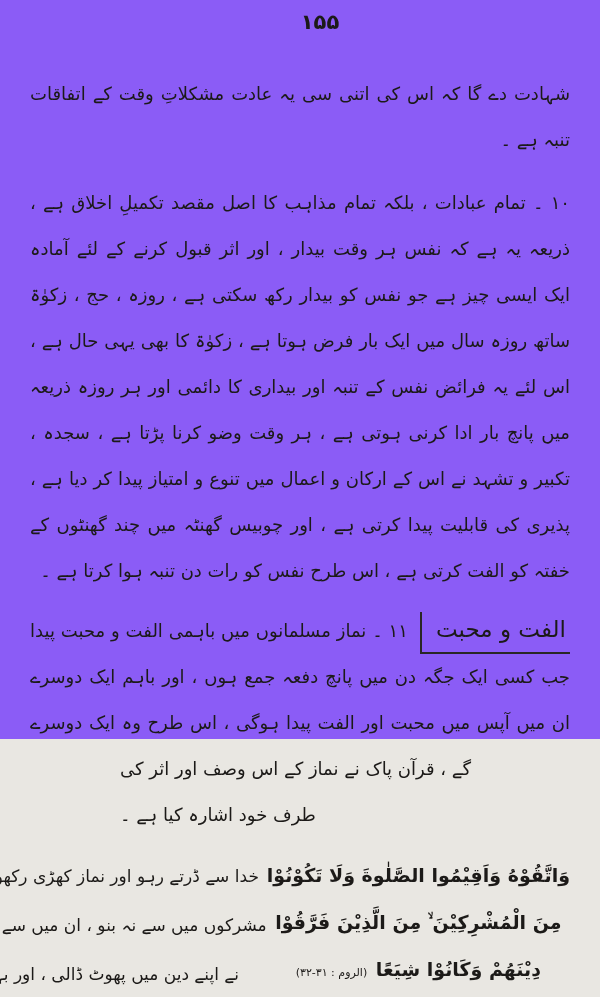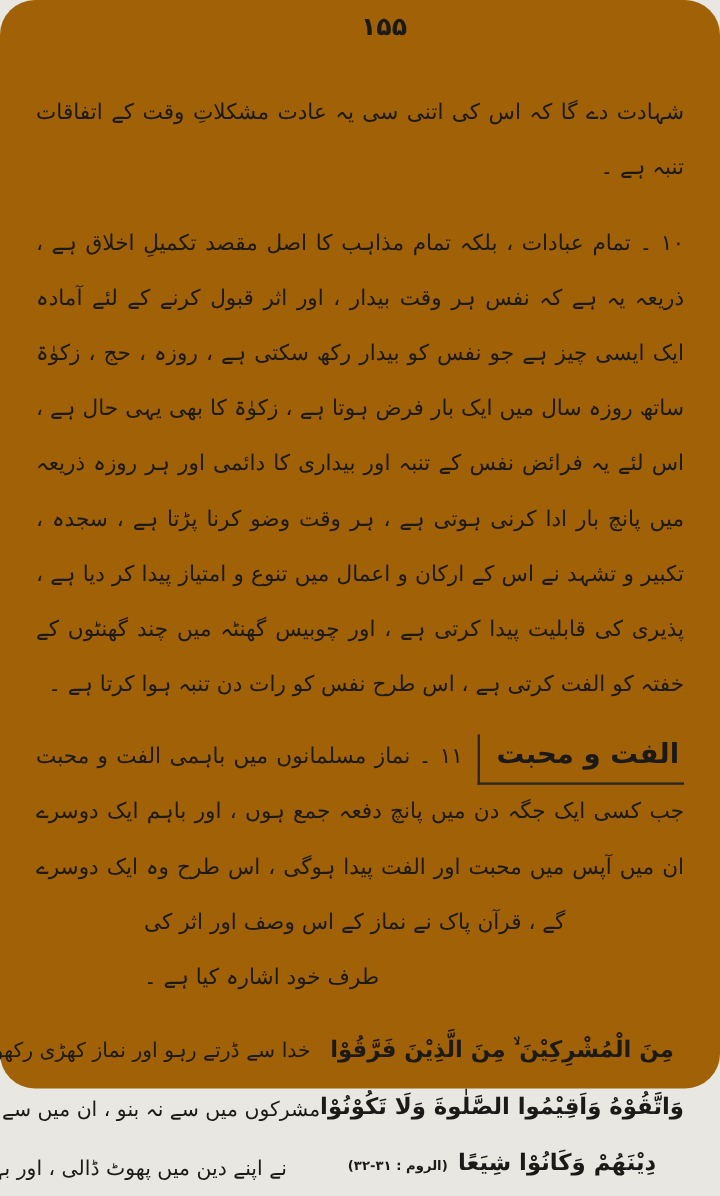--- a/index.html
+++ b/index.html
@@ -2,27 +2,26 @@
 <html lang="ur" dir="rtl"><head>
 <meta charset="utf-8">
 <style>
   html,body{margin:0;padding:0;}
   body{
     width:600px;height:997px;overflow:hidden;
     background:#e9e7e2;
     font-family:"DejaVu Sans","Liberation Serif",sans-serif;
   }
   .page{
-    width:600px;height:907px;box-sizing:border-box;
-    background:#a16207;
+    width:600px;height:739px;box-sizing:border-box;
+    background:#8b5cf6;
     color:#1c1a18;
     direction:rtl;
     padding:10px 30px 0 30px;
     position:relative;
-    border-radius:29px;
   }
   .page-number{
     text-align:center;
     font-size:21px;font-weight:bold;
     letter-spacing:2px;
     padding-left:40px;
     margin-bottom:34px;
   }
   .para{margin:0 0 14px 0;}
   .line{
@@ -39,42 +38,42 @@
   }
   .intro .line{line-height:52px;}
   .endline{text-align:right;}
   .center-ish{margin-left:90px;margin-right:60px;text-align:left;white-space:normal;}
   .section-head-row{
     display:flex;align-items:flex-start;gap:12px;
     margin-top:6px;
   }
   .section-head{
     flex:0 0 auto;
-    font-size:23px;font-weight:bold;
+    font-size:23px;font-weight:normal;
     line-height:34px;
     padding:0 4px 6px 14px;
     border-bottom:2px solid #2a2724;
     border-left:2px solid #2a2724;
     margin-top:4px;
   }
   .section-head-row .line{flex:1 1 auto;}
   .quote{
     display:flex;
     margin-top:10px;
   }
   .quote-col{flex:1 1 50%;}
   .arabic .line{
     font-weight:bold;
     font-size:19px;
     line-height:47px;
     text-align:center;
     white-space:nowrap;
   }
   .arabic .ref{
-    font-weight:bold;
+    font-weight:normal;
     font-size:11px;
     margin-right:2px;
   }
   .translation .line{
     font-size:17px;
     line-height:49px;
     text-align:center;
     white-space:nowrap;
   }
 </style>
@@ -107,22 +106,22 @@
       <div class="section-head">الفت و محبت</div>
       <div class="line j">۱۱ ۔ نماز مسلمانوں میں باہمی الفت و محبت پیدا کرنے کا ذریعہ ہے ، محلہ کے تمام مسلمان</div>
     </div>
     <div class="line j">جب کسی ایک جگہ دن میں پانچ دفعہ جمع ہوں ، اور باہم ایک دوسرے سے ملیں تو ان کی بیگانگی دور ہوگی ،</div>
     <div class="line j">ان میں آپس میں محبت اور الفت پیدا ہوگی ، اس طرح وہ ایک دوسرے کی امداد کے لئے ہر وقت تیار رہیں</div>
     <div class="line center-ish">گے ، قرآن پاک نے نماز کے اس وصف اور اثر کی طرف خود اشارہ کیا ہے ۔</div>
   </div>
 
   <div class="quote">
     <div class="quote-col arabic">
+      <div class="line">وَاتَّقُوْهُ وَاَقِيْمُوا الصَّلٰوةَ وَلَا تَكُوْنُوْا</div>
       <div class="line">مِنَ الْمُشْرِكِيْنَ ۙ مِنَ الَّذِيْنَ فَرَّقُوْا</div>
-      <div class="line">وَاتَّقُوْهُ وَاَقِيْمُوا الصَّلٰوةَ وَلَا تَكُوْنُوْا</div>
       <div class="line"><span>دِيْنَهُمْ وَكَانُوْا شِيَعًا</span> <span class="ref">(الروم : ۳۱-۳۲)</span></div>
     </div>
     <div class="quote-col translation">
       <div class="line">خدا سے ڈرتے رہو اور نماز کھڑی رکھو ، اور</div>
       <div class="line">مشرکوں میں سے نہ بنو ، ان میں سے جنہوں</div>
       <div class="line">نے اپنے دین میں پھوٹ ڈالی ، اور بہت</div>
 
     </div>
   </div>
 

